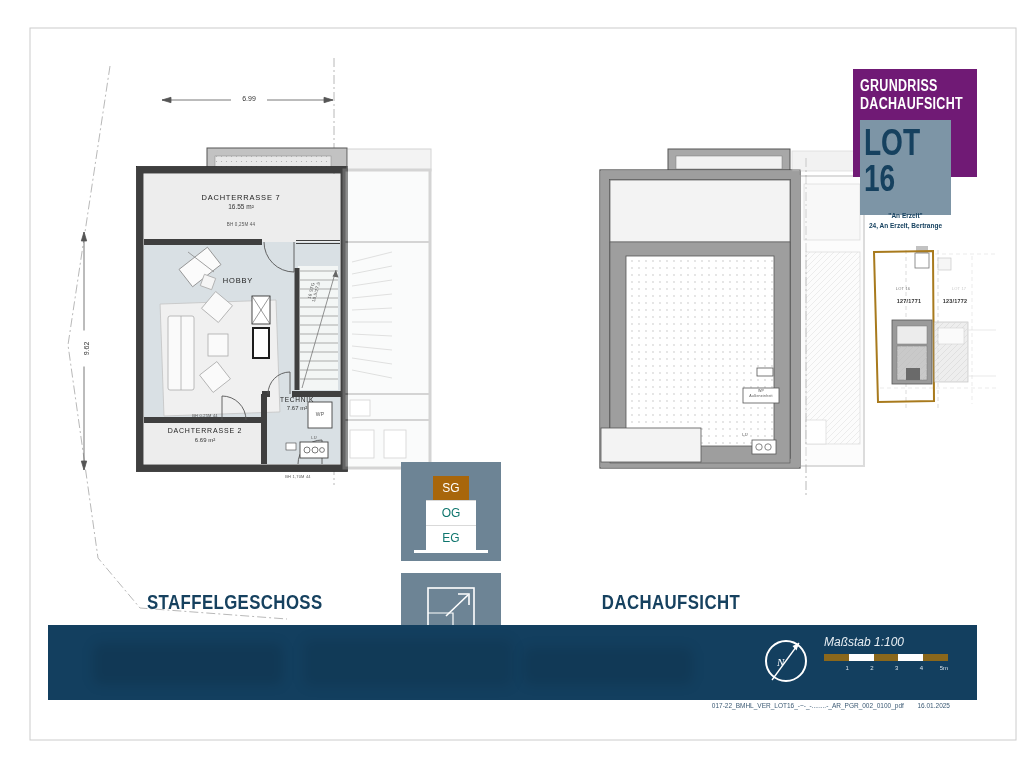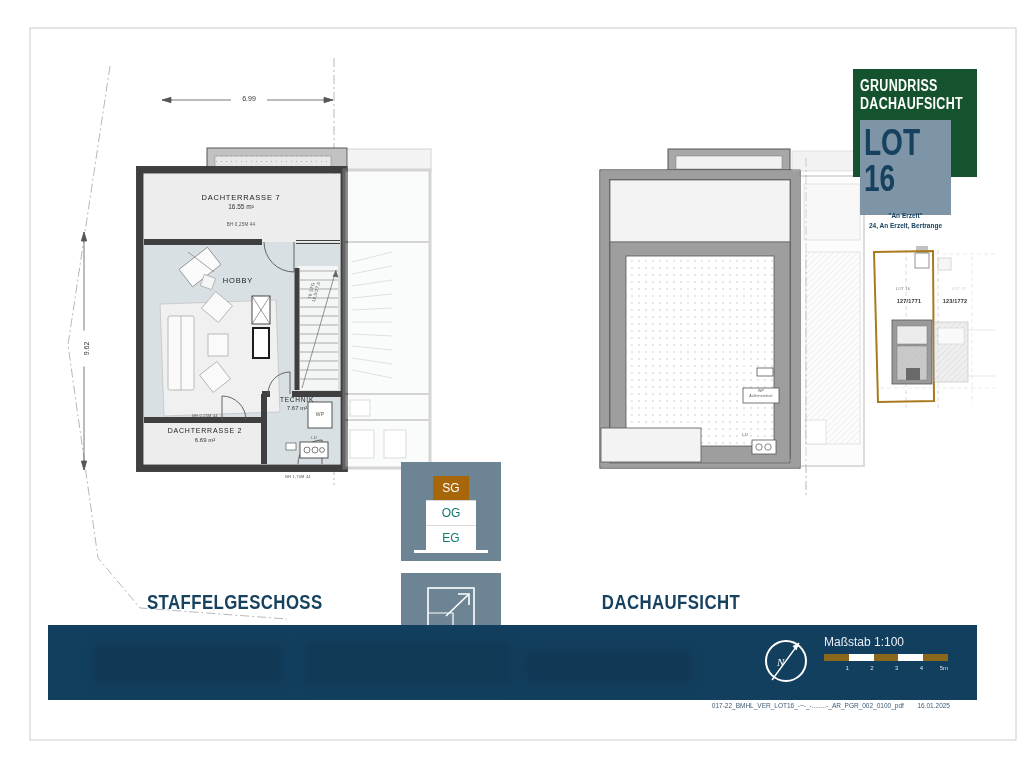--- a/index.html
+++ b/index.html
@@ -1,21 +1,21 @@
 <!DOCTYPE html>
 <html><head>
 <meta charset="utf-8">
 <style>
   html,body{margin:0;padding:0;background:#ffffff;}
   #page{position:relative;width:1024px;height:768px;background:#ffffff;overflow:hidden;
         font-family:"Liberation Sans", sans-serif;}
   .abs{position:absolute;}
   .nowrap{white-space:nowrap;}
   
-  .tb-navy{background:#14532d;color:#fff;}
+  .tb-navy{background:#701a75;color:#fff;}
   .tb-steel{background:#7d95a6;color:#16415f;}
   .cond{transform:scaleX(0.78);transform-origin:left top;}
   .cond-c{transform:scaleX(0.8);transform-origin:center top;}
   .title-lines{font-weight:bold;font-size:16px;line-height:1.15;letter-spacing:0.4px;}
   .lot-big{font-weight:bold;font-size:36px;letter-spacing:0px;line-height:1;}
   .addr{font-weight:bold;font-size:6.5px;text-align:center;line-height:1.5;}
   
   .caption{font-weight:bold;font-size:21px;color:#16415f;letter-spacing:0.5px;text-align:center;}
   
   .room-name{font-size:7.5px;color:#222;letter-spacing:0.8px;text-align:center;}
@@ -318,21 +318,21 @@
     <div class="blob" style="left:255px;top:14px;width:210px;height:48px;background:rgba(0,0,0,0.08);"></div>
     <div class="blob" style="left:475px;top:22px;width:170px;height:38px;background:rgba(0,0,0,0.09);"></div>
 
     <svg class="abs" style="left:714px;top:12px;" width="48" height="48" viewBox="0 0 48 48">
       <circle cx="24" cy="24" r="20" fill="none" stroke="#ffffff" stroke-width="2"></circle>
       <line x1="37" y1="6" x2="10" y2="43" stroke="#ffffff" stroke-width="1.3"></line>
       <polygon points="37,6 30.5,9 34.5,13.5" fill="#ffffff"></polygon>
       <text x="15" y="29" fill="#ffffff" font-size="11" font-style="italic" font-family="Liberation Serif, serif">N</text>
     </svg>
 
-    <div class="abs scale-label" style="left:776px;top:10px;">Maßstab 1:100</div>
+    <div class="abs scale-label" style="left:776px;top:10px;font-style:italic;">Maßstab 1:100</div>
 
     <div class="abs" style="left:776px;top:29px;width:124px;height:7px;">
       <div class="scale-seg" style="width:24.8px;background:#8a671b;"></div>
       <div class="scale-seg" style="width:24.8px;background:#ffffff;"></div>
       <div class="scale-seg" style="width:24.8px;background:#8a671b;"></div>
       <div class="scale-seg" style="width:24.8px;background:#ffffff;"></div>
       <div class="scale-seg" style="width:24.8px;background:#8a671b;"></div>
     </div>
     <div class="abs tick-row" style="left:776px;top:40px;width:130px;">
       <div class="tick-cell">1</div>

